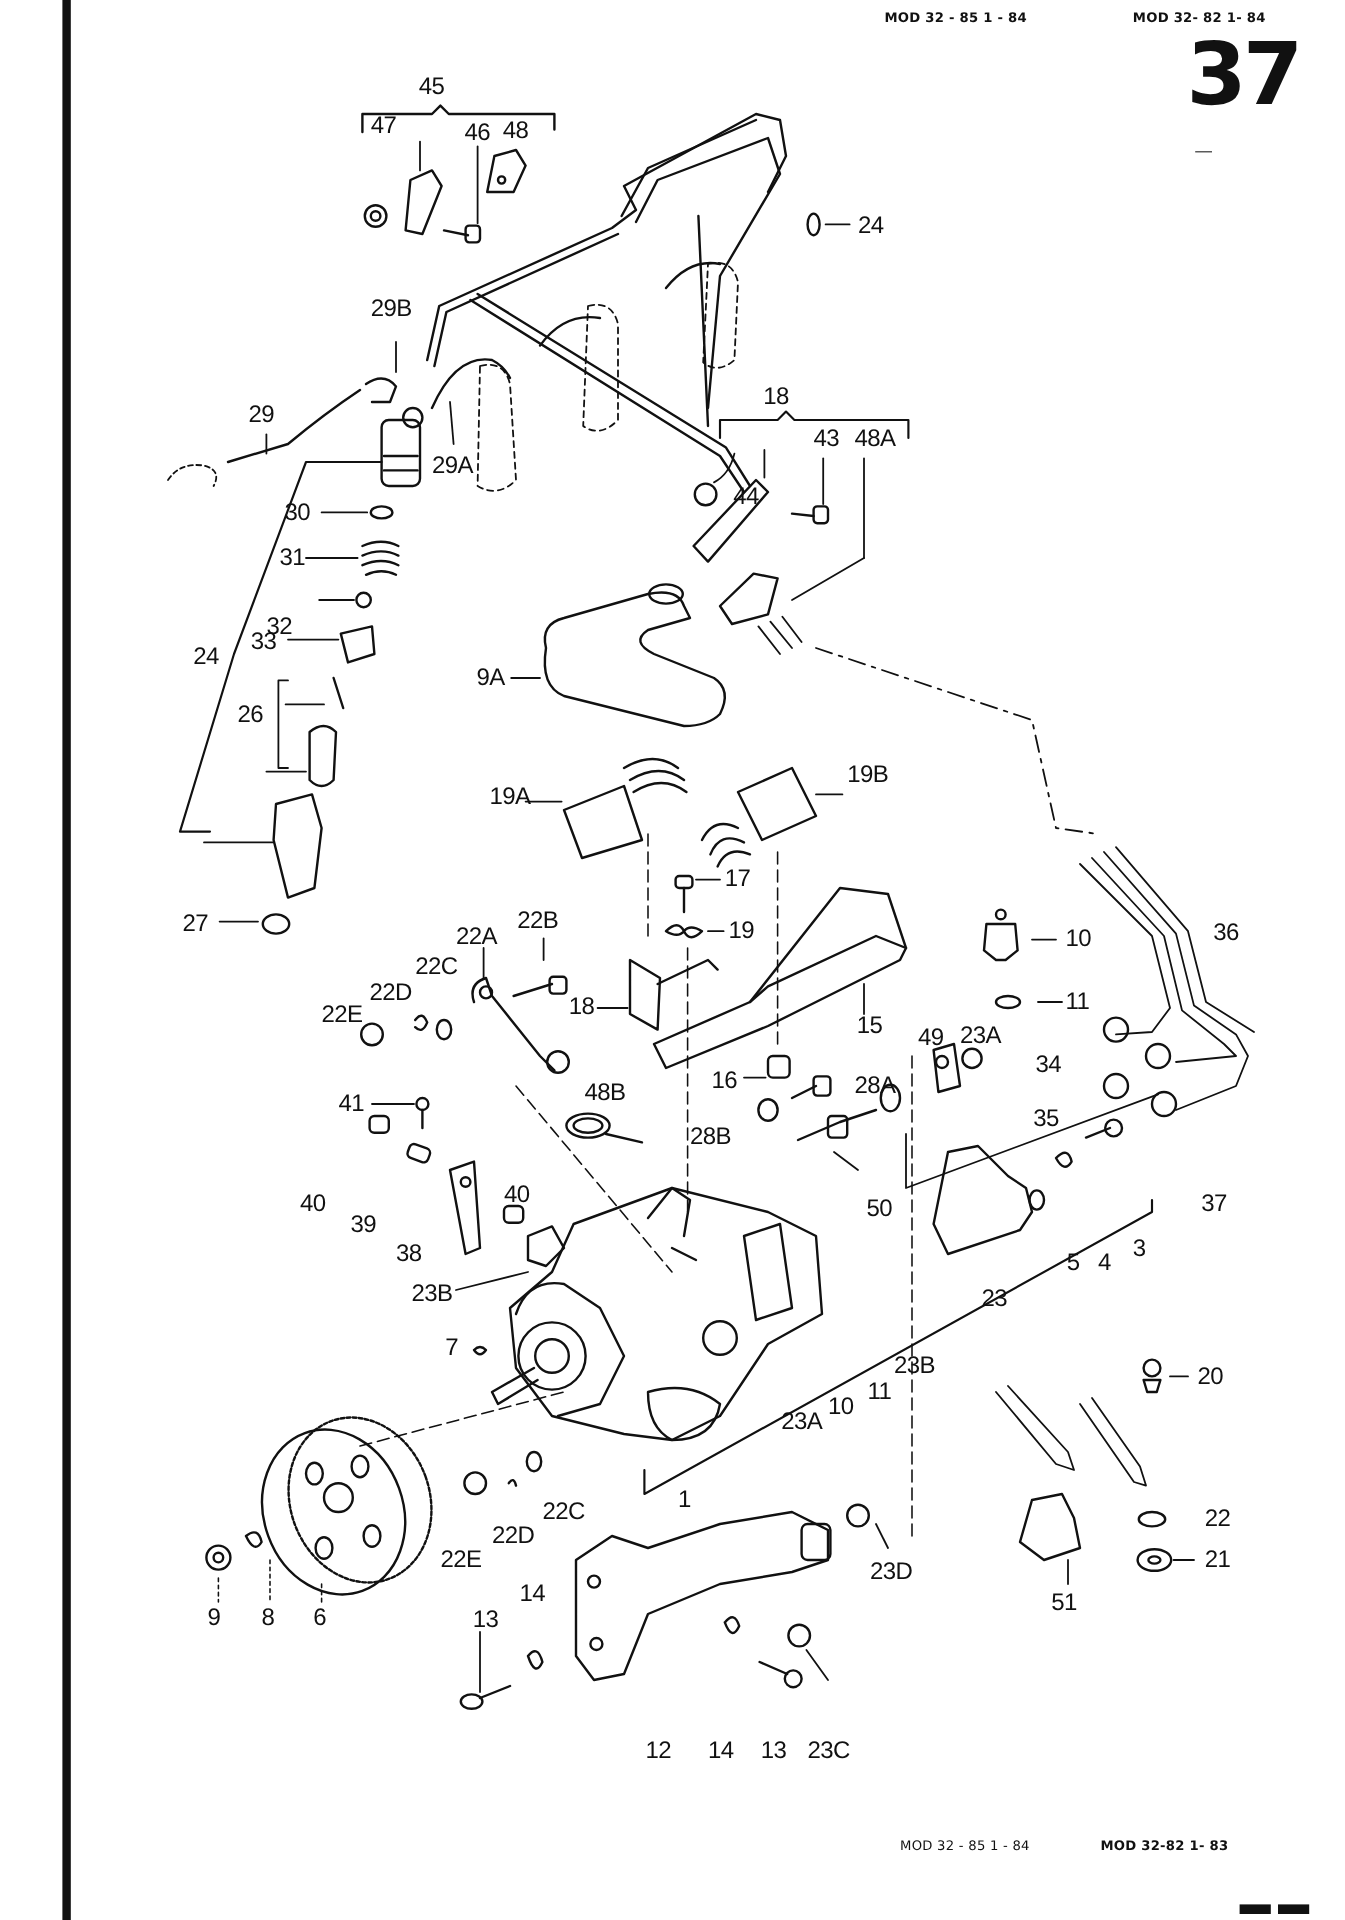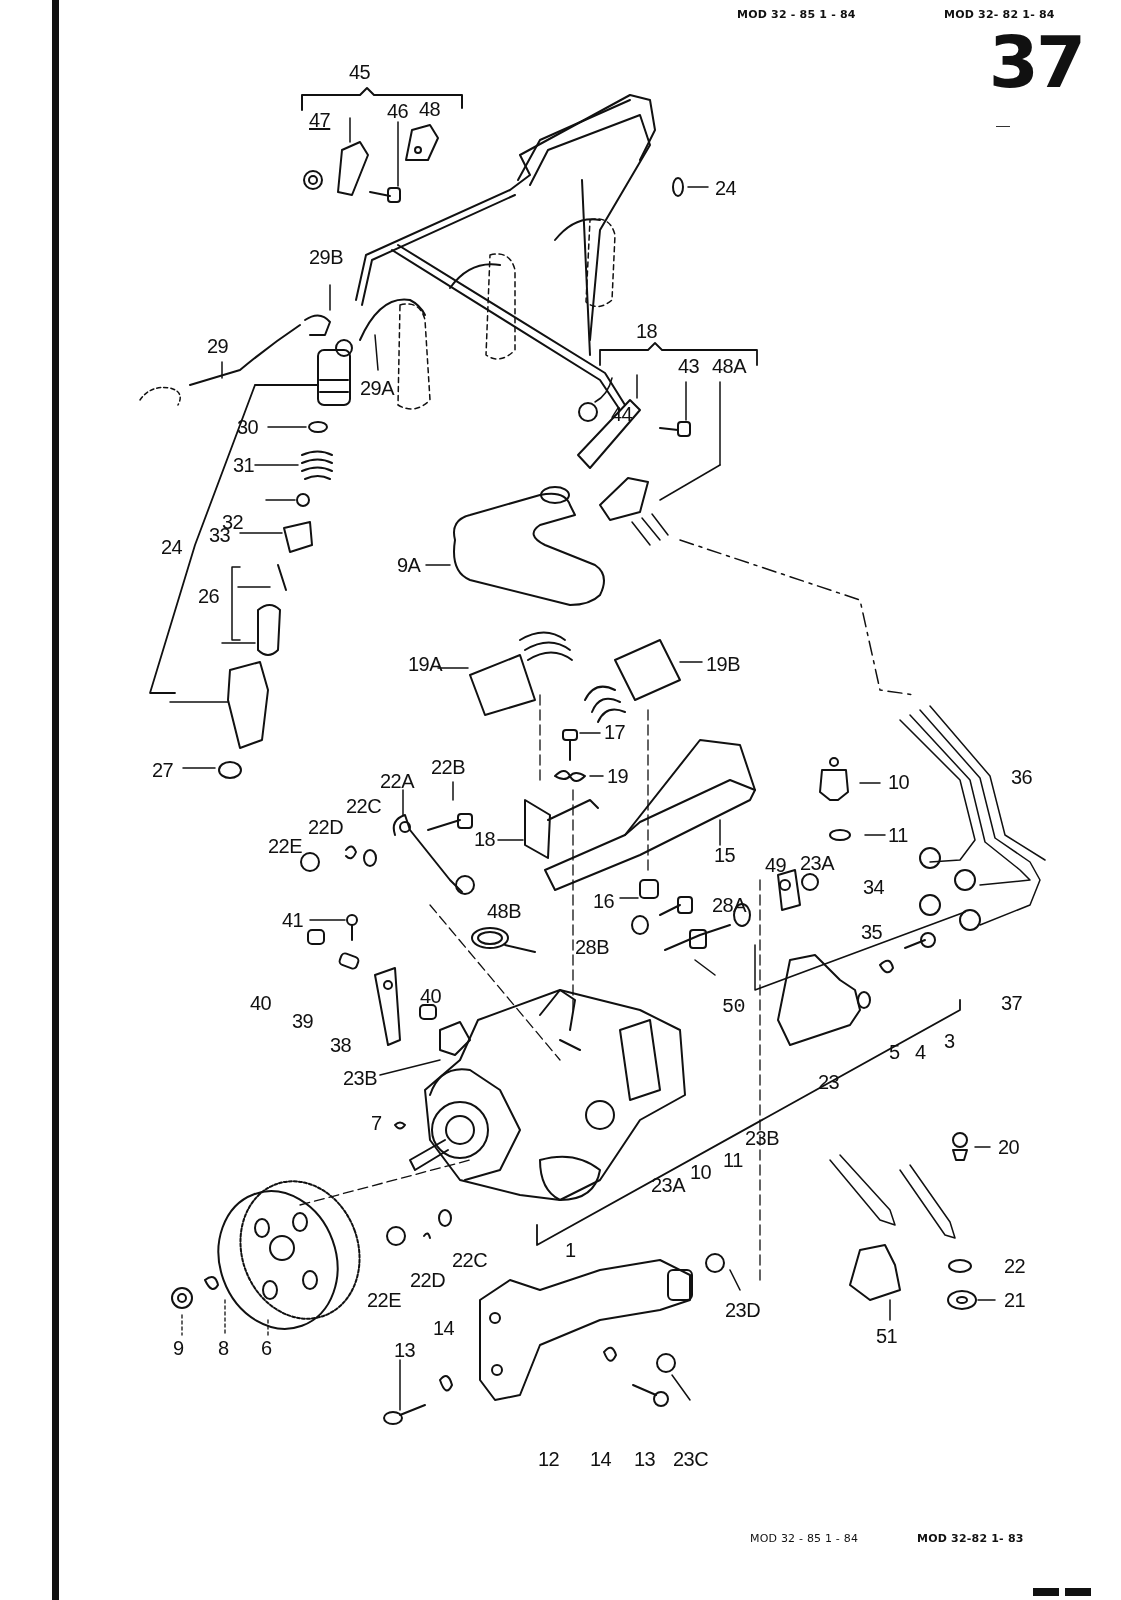--- a/index.html
+++ b/index.html
@@ -337,41 +337,41 @@
       <path d="M633 1385 L656 1395"></path>
       <circle cx="661" cy="1399" r="7"></circle>
     </g>
   <g>
       <circle cx="666" cy="1363" r="9"></circle>
       <line x1="672" y1="1375" x2="690" y2="1400" stroke-width="1.5"></line>
     </g>
 </svg>
 
 <div class="lbl" style="left:349px; top:62px;">45</div>
-<div class="lbl" style="left:309px; top:110px;text-decoration:underline;">47</div>
+<div class="lbl" style="left:309px; top:95px;">47</div>
 <div class="lbl" style="left:387px; top:101px;">46</div>
 <div class="lbl" style="left:419px; top:99px;">48</div>
 <div class="lbl" style="left:715px; top:178px;">24</div>
 <div class="lbl" style="left:309px; top:247px;">29B</div>
 <div class="lbl" style="left:207px; top:336px;">29</div>
 <div class="lbl" style="left:360px; top:378px;">29A</div>
 <div class="lbl" style="left:636px; top:321px;">18</div>
 <div class="lbl" style="left:611px; top:356px;margin-top:48px;">44</div>
 <div class="lbl" style="left:678px; top:356px;">43</div>
 <div class="lbl" style="left:712px; top:356px;">48A</div>
 <div class="lbl" style="left:237px; top:417px;">30</div>
 <div class="lbl" style="left:233px; top:455px;">31</div>
 <div class="lbl" style="left:222px; top:512px;">32</div>
 <div class="lbl" style="left:209px; top:525px;">33</div>
 <div class="lbl" style="left:161px; top:537px;">24</div>
 <div class="lbl" style="left:198px; top:586px;">26</div>
 <div class="lbl" style="left:152px; top:760px;">27</div>
 <div class="lbl" style="left:397px; top:555px;">9A</div>
 <div class="lbl" style="left:408px; top:654px;">19A</div>
-<div class="lbl" style="left:706px; top:654px;">19B</div>
+<div class="lbl" style="left:706px; top:636px;">19B</div>
 <div class="lbl" style="left:604px; top:722px;">17</div>
 <div class="lbl" style="left:607px; top:766px;">19</div>
 <div class="lbl" style="left:474px; top:829px;">18</div>
 <div class="lbl" style="left:714px; top:845px;">15</div>
 <div class="lbl" style="left:593px; top:891px;">16</div>
 <div class="lbl" style="left:380px; top:771px;">22A</div>
 <div class="lbl" style="left:431px; top:757px;">22B</div>
 <div class="lbl" style="left:346px; top:796px;">22C</div>
 <div class="lbl" style="left:308px; top:817px;">22D</div>
 <div class="lbl" style="left:268px; top:836px;">22E</div>
@@ -379,21 +379,21 @@
 <div class="lbl" style="left:888px; top:825px;">11</div>
 <div class="lbl" style="left:1011px; top:767px;">36</div>
 <div class="lbl" style="left:863px; top:877px;">34</div>
 <div class="lbl" style="left:861px; top:922px;">35</div>
 <div class="lbl" style="left:1001px; top:993px;">37</div>
 <div class="lbl" style="left:765px; top:855px;">49</div>
 <div class="lbl" style="left:800px; top:853px;">23A</div>
 <div class="lbl" style="left:712px; top:895px;">28A</div>
 <div class="lbl" style="left:575px; top:937px;">28B</div>
 <div class="lbl" style="left:487px; top:901px;">48B</div>
-<div class="lbl" style="left:722px; top:997px;font-family:Liberation Mono, monospace;">50</div>
+<div class="lbl" style="left:722px; top:997px;">50</div>
 <div class="lbl" style="left:282px; top:910px;">41</div>
 <div class="lbl" style="left:250px; top:993px;">40</div>
 <div class="lbl" style="left:292px; top:1011px;">39</div>
 <div class="lbl" style="left:330px; top:1035px;">38</div>
 <div class="lbl" style="left:420px; top:986px;">40</div>
 <div class="lbl" style="left:343px; top:1068px;">23B</div>
 <div class="lbl" style="left:944px; top:1031px;">3</div>
 <div class="lbl" style="left:915px; top:1042px;">4</div>
 <div class="lbl" style="left:889px; top:1042px;">5</div>
 <div class="lbl" style="left:818px; top:1072px;">23</div>

